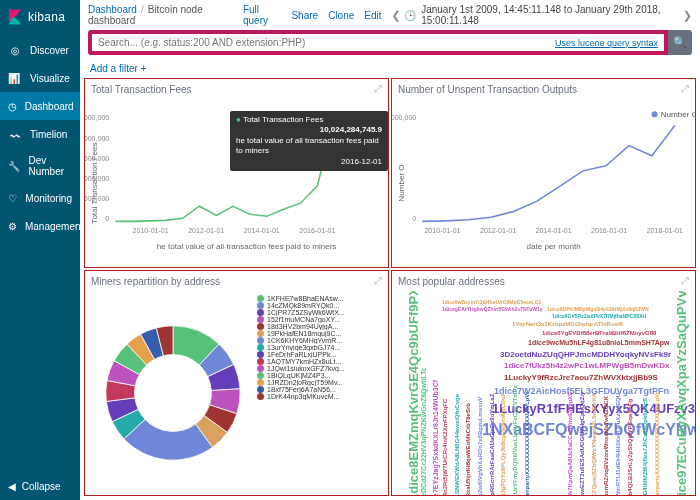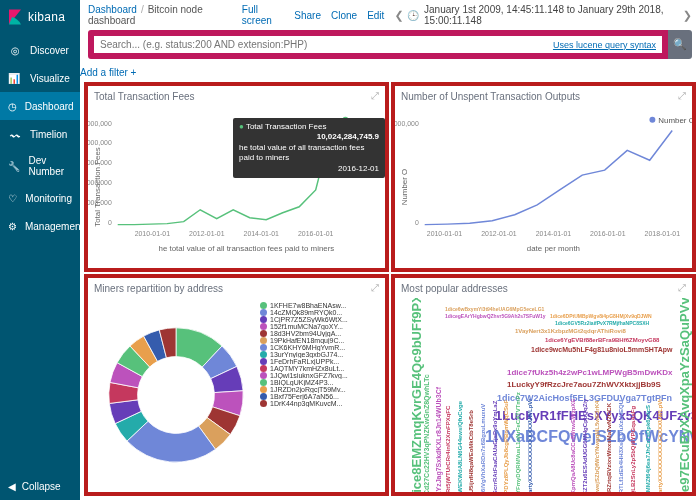--- a/index.html
+++ b/index.html
@@ -15,27 +15,27 @@
 .collapse { padding: 8px; display: flex; align-items: center; gap: 6px; font-size: 10px; }
 .main { flex: 1; display: flex; flex-direction: column; min-width: 0; }
 .topbar { display: flex; align-items: center; padding: 4px 8px 0; gap: 6px; font-size: 10px; color: #555; }
 .crumb a { color: #006bb4; text-decoration: none; }
 .crumb .sep { color: #aaa; margin: 0 4px; }
 .tb-actions { margin-left: auto; display: flex; gap: 10px; color: #006bb4; align-items: center; }
 .tb-actions span { cursor: pointer; }
 .time { color: #444; display: flex; align-items: center; gap: 4px; }
 .time .arrow { color: #888; cursor: pointer; font-size: 11px; }
 .searchrow { display: flex; margin: 4px 8px; }
-.searchbox { flex: 1; display: flex; align-items: center; border: 6px solid #be185d; border-radius: 3px 0 0 3px; padding: 3px 6px; }
+.searchbox { flex: 1; display: flex; align-items: center; border: 4px solid #be185d; border-radius: 3px 0 0 3px; padding: 3px 6px; }
 .searchbox input { border: none; outline: none; font-size: 10px; flex: 1; }
 .lucene { font-size: 9px; color: #006bb4; margin-left: 6px; text-decoration: underline; }
 .searchbtn { background: #69707d; color: #fff; width: 24px; display: flex; align-items: center; justify-content: center; border-radius: 0 3px 3px 0; cursor: pointer; }
-.addfilter { padding: 4px 0; font-size: 10px; color: #006bb4; cursor: pointer; }
+.addfilter { padding: 4px 10px; font-size: 10px; color: #006bb4; cursor: pointer; }
 .panels { flex: 1; display: grid; grid-template-columns: 1fr 1fr; grid-template-rows: 190px 1fr; gap: 2px; padding: 0 4px 4px; overflow: hidden; }
-.panel { border: 4px solid #b91c1c; display: flex; flex-direction: column; min-width: 0; min-height: 0; position: relative; }
+.panel { border: 1px solid #b91c1c; display: flex; flex-direction: column; min-width: 0; min-height: 0; position: relative; }
 .panel-title { font-size: 10px; color: #69707d; padding: 4px 6px; display: flex; justify-content: space-between; align-items: center; }
 .expand-icn { color: #aaa; cursor: pointer; }
 .chart-body { flex: 1; position: relative; }
 svg.chart { width: 100%; height: 100%; }
 .tick-label { font-size: 7px; fill: #888; }
 .xlabel { font-size: 8px; fill: #666; text-anchor: middle; }
 .ylabel { font-size: 8px; fill: #666; text-anchor: middle; }
 .legend-dot { font-size: 8px; fill: #555; }
 .tooltip { position: absolute; background: #333; color: #fff; font-size: 8px; padding: 4px 6px; border-radius: 2px; top: 12px; left: 145px; max-width: 170px; line-height: 1.3; }
 .tooltip .val { display:block; text-align:right; font-weight:bold; }
@@ -93,21 +93,21 @@
       <span>Collapse</span>
     </div>
 </div>
 
 <div class="main">
   <div class="topbar">
     <div class="crumb">
       <a>Dashboard</a><span class="sep">/</span><span>Bitcoin node dashboard</span>
     </div>
     <div class="tb-actions">
-      <span>Full screen</span>
+      <span>Full query</span>
       <span>Share</span>
       <span>Clone</span>
       <span>Edit</span>
       <span class="time">
           <span class="arrow">❮</span>
           <span>🕒</span>
           <span>January 1st 2009, 14:45:11.148 to January 29th 2018, 15:00:11.148</span>
           <span class="arrow">❯</span>
         </span>
     </div>
@@ -276,20 +276,21 @@
           <span class="expand-icn">⤢</span>
         </div>
       <div class="cloud" id="cloud">
           <span style="color: rgb(111, 135, 216); font-size: 16px; left: 90px; top: 130px; transform-origin: left top;">1NXaBCFQwejSZbQfWcYNwgqML5wE3rK4</span>
           <span style="color: rgb(102, 61, 184); font-size: 13px; left: 100px; top: 110px; transform-origin: left top;">1LuckyR1fFHEsXYyx5QK4UFzv3PEAepPMK</span>
           <span style="color: rgb(87, 193, 123); font-size: 13px; left: 14px; top: 210px; transform: rotate(-90deg); transform-origin: left top;">1dice8EMZmqKvrGE4Qc9bUFf9PX3xaYDp</span>
           <span style="color: rgb(87, 193, 123); font-size: 13px; left: 282px; top: 220px; transform: rotate(-90deg); transform-origin: left top;">1dice97ECuByXAvqXpaYzSaQuPVvrtmz6</span>
           <span style="color: rgb(111, 135, 216); font-size: 9px; left: 102px; top: 95px; transform-origin: left top;">1dice7W2AicHosf5EL3GFDUVga7TgtPFn</span>
           <span style="color: rgb(158, 53, 51); font-size: 8px; left: 112px; top: 82px; transform-origin: left top;">1LuckyY9fRzcJre7aou7ZhWVXktxjjBb9S</span>
           <span style="color: rgb(188, 82, 188); font-size: 8px; left: 112px; top: 70px; transform-origin: left top;">1dice7fUkz5h4z2wPc1wLMPWgB5mDwKDx</span>
+          <span style="color: rgb(102, 61, 184); font-size: 8px; left: 108px; top: 59px; transform-origin: left top;">3D2oetdNuZUqQHPJmcMDDHYoqkyNVsFk9r</span>
           <span style="color: rgb(158, 53, 51); font-size: 7px; left: 136px; top: 48px; transform-origin: left top;">1dice9wcMu5hLF4g81u8nioL5mmSHTApw</span>
           <span style="color: rgb(197, 56, 94); font-size: 6px; left: 150px; top: 39px; transform-origin: left top;">1dice6YgEVBf88erBFra9BHf6ZMoyvG88</span>
           <span style="color: rgb(218, 160, 93); font-size: 6px; left: 120px; top: 30px; transform-origin: left top;">1VayNert3x1KzbpzMGt2qdqrAThiRovi8</span>
           <span style="color: rgb(36, 171, 170); font-size: 5px; left: 160px; top: 22px; transform-origin: left top;">1dice6GV5Rz2iaifPvX7RMjfhaNPC8SXH</span>
           <span style="color: rgb(232, 159, 76); font-size: 5px; left: 155px; top: 15px; transform-origin: left top;">1dice6DPtUMBpWgv8i4pG8HMjXv9qDJWN</span>
           <span style="color: rgb(188, 82, 188); font-size: 5px; left: 50px; top: 15px; transform-origin: left top;">1dicegEArYHgbwQZhvr5G9Ah2s7SFuW1y</span>
           <span style="color: rgb(218, 160, 93); font-size: 5px; left: 50px; top: 8px; transform-origin: left top;">1dice6wBxymYi3t94heUAG6MpG5eceLG1</span>
           <span style="color: rgb(87, 193, 123); font-size: 7px; left: 28px; top: 220px; transform: rotate(-90deg); transform-origin: left top;">1diceDCd27Cc22HV3qPNZKwGnZ8QwhLTc</span>
           <span style="color: rgb(188, 82, 188); font-size: 7px; left: 40px; top: 220px; transform: rotate(-90deg); transform-origin: left top;">1dice7EYzJag7SxkdKXLr8Jn14WUb3Cf</span>
           <span style="color: rgb(197, 56, 94); font-size: 6px; left: 50px; top: 225px; transform: rotate(-90deg); transform-origin: left top;">1PJnjo4n2Rt5jWTUrCRr4inK2XmFPXqFC</span>

